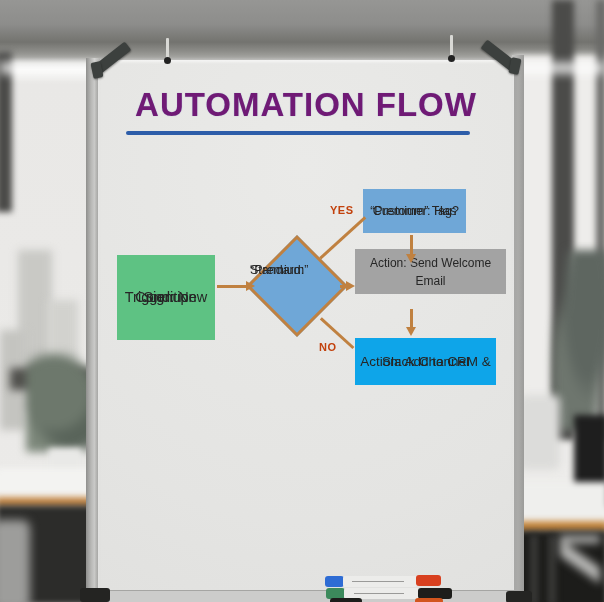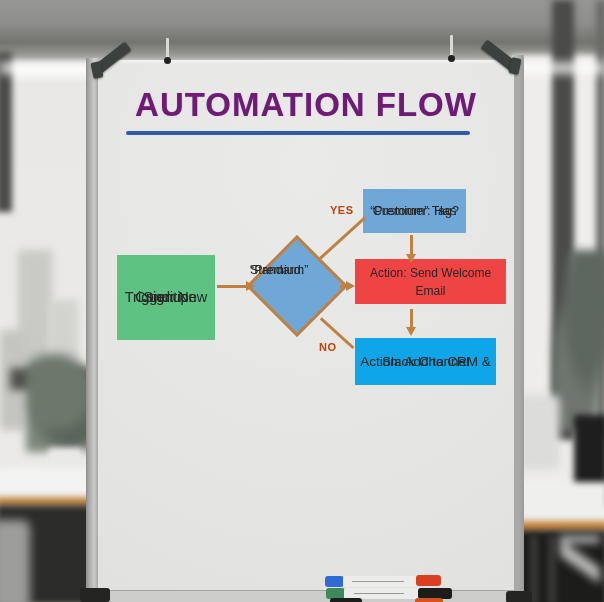--- a/index.html
+++ b/index.html
@@ -66,21 +66,21 @@
       font-size:33px;font-weight:bold;letter-spacing:1px;color:#701a75;
       text-shadow:0 0 1px rgba(45,93,169,.4);}
   .wb-underline{left:126px;top:131px;width:344px;height:4px;background:#2d5da9;border-radius:2px;}
 
   .node{display:flex;flex-direction:column;align-items:center;justify-content:center;
       color:#262626;text-align:center;}
   .node-trigger{left:117px;top:255px;width:98px;height:85px;background:#5ec283;
       font-size:14.5px;line-height:1.5;text-align:center;}
   .node-premium-check{left:363px;top:189px;width:103px;height:44px;background:#6fa7d7;
       font-size:12.5px;line-height:1.45;}
-  .node-welcome-email{left:355px;top:259px;width:151px;height:45px;background:#ef4444;
+  .node-welcome-email{left:355px;top:249px;width:151px;height:45px;background:#a3a3a3;
       font-size:12px;line-height:1.5;}
   .node-crm-slack{left:355px;top:338px;width:141px;height:47px;background:#0ea5e9;
       font-size:13.5px;line-height:1.45;}
   .diamond-shape{left:261px;top:250px;width:72px;height:72px;background:#6fa7d7;
       border:3px solid #c08140;transform:rotate(45deg);}
   .diamond-label{left:250px;top:261px;width:94px;font-size:12.5px;line-height:1.45;
       color:#262626;text-align:center;}
 
   .edge{background:#c08140;}
   .edge-h{height:2.5px;} .edge-v{width:2.5px;}

